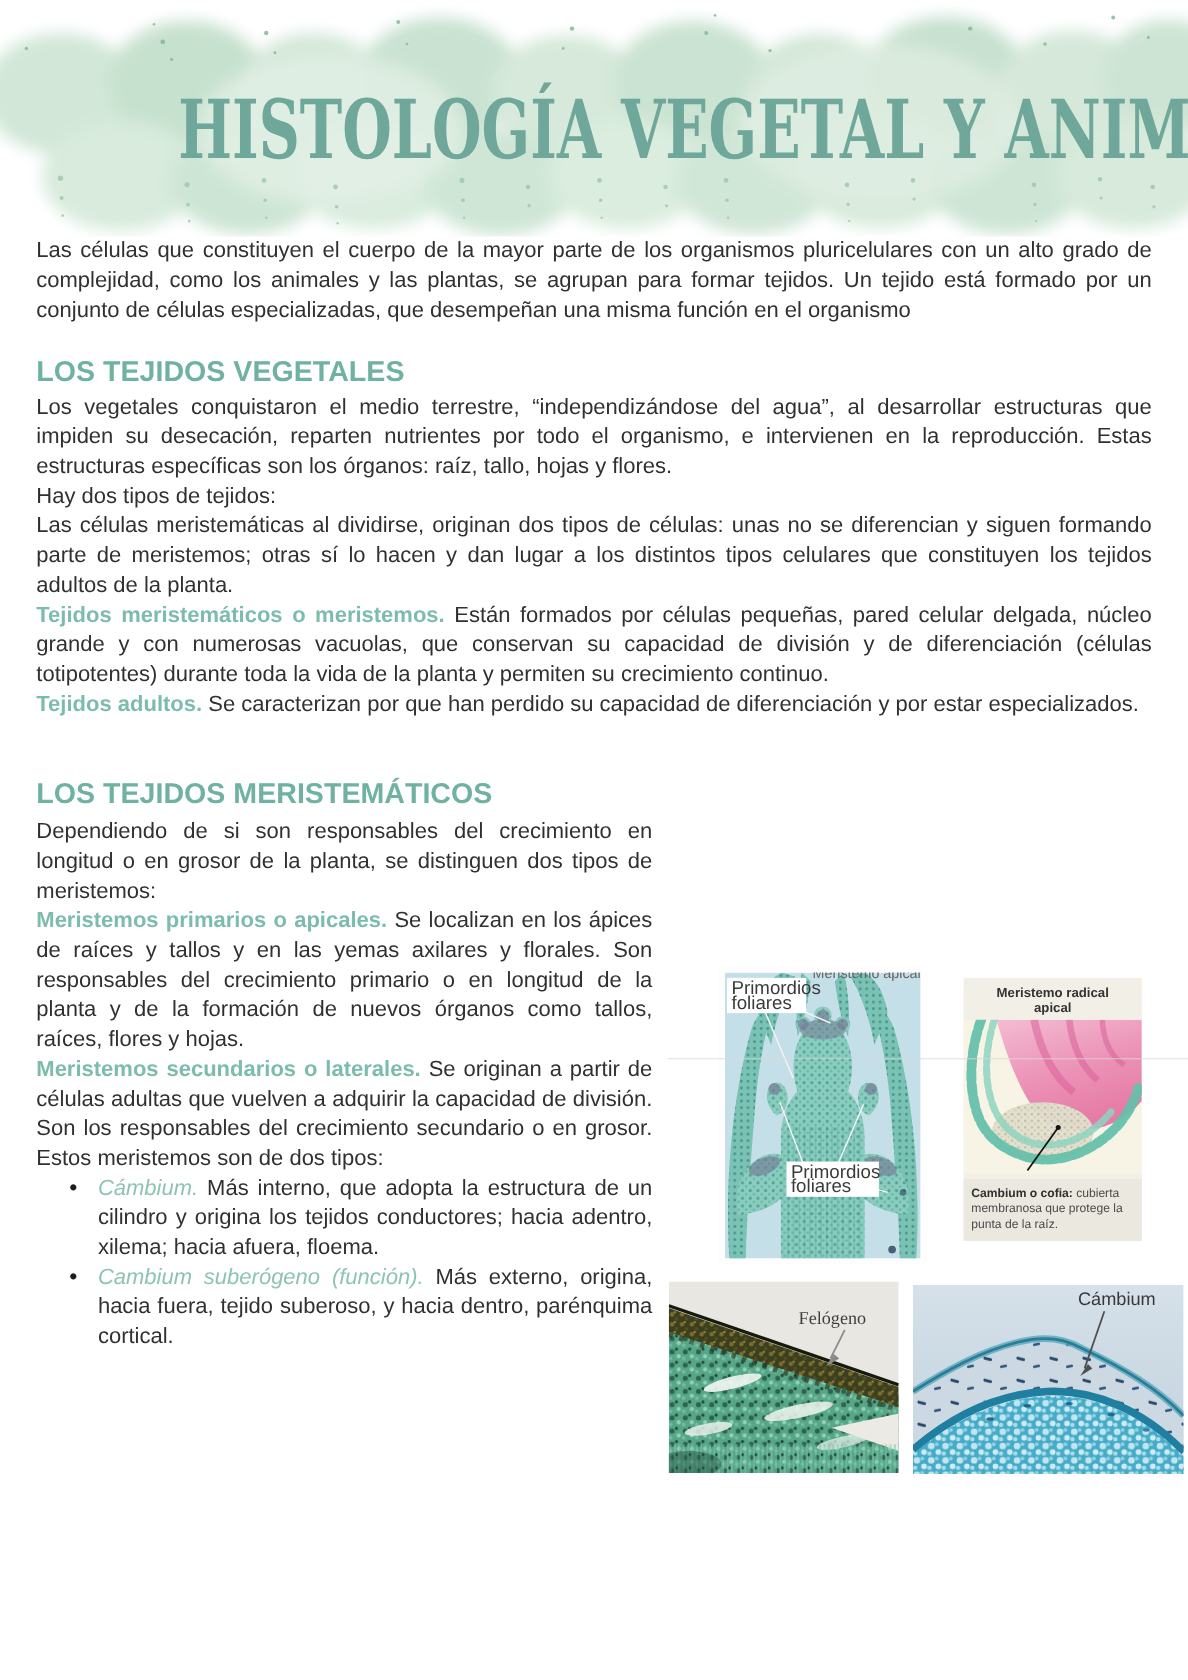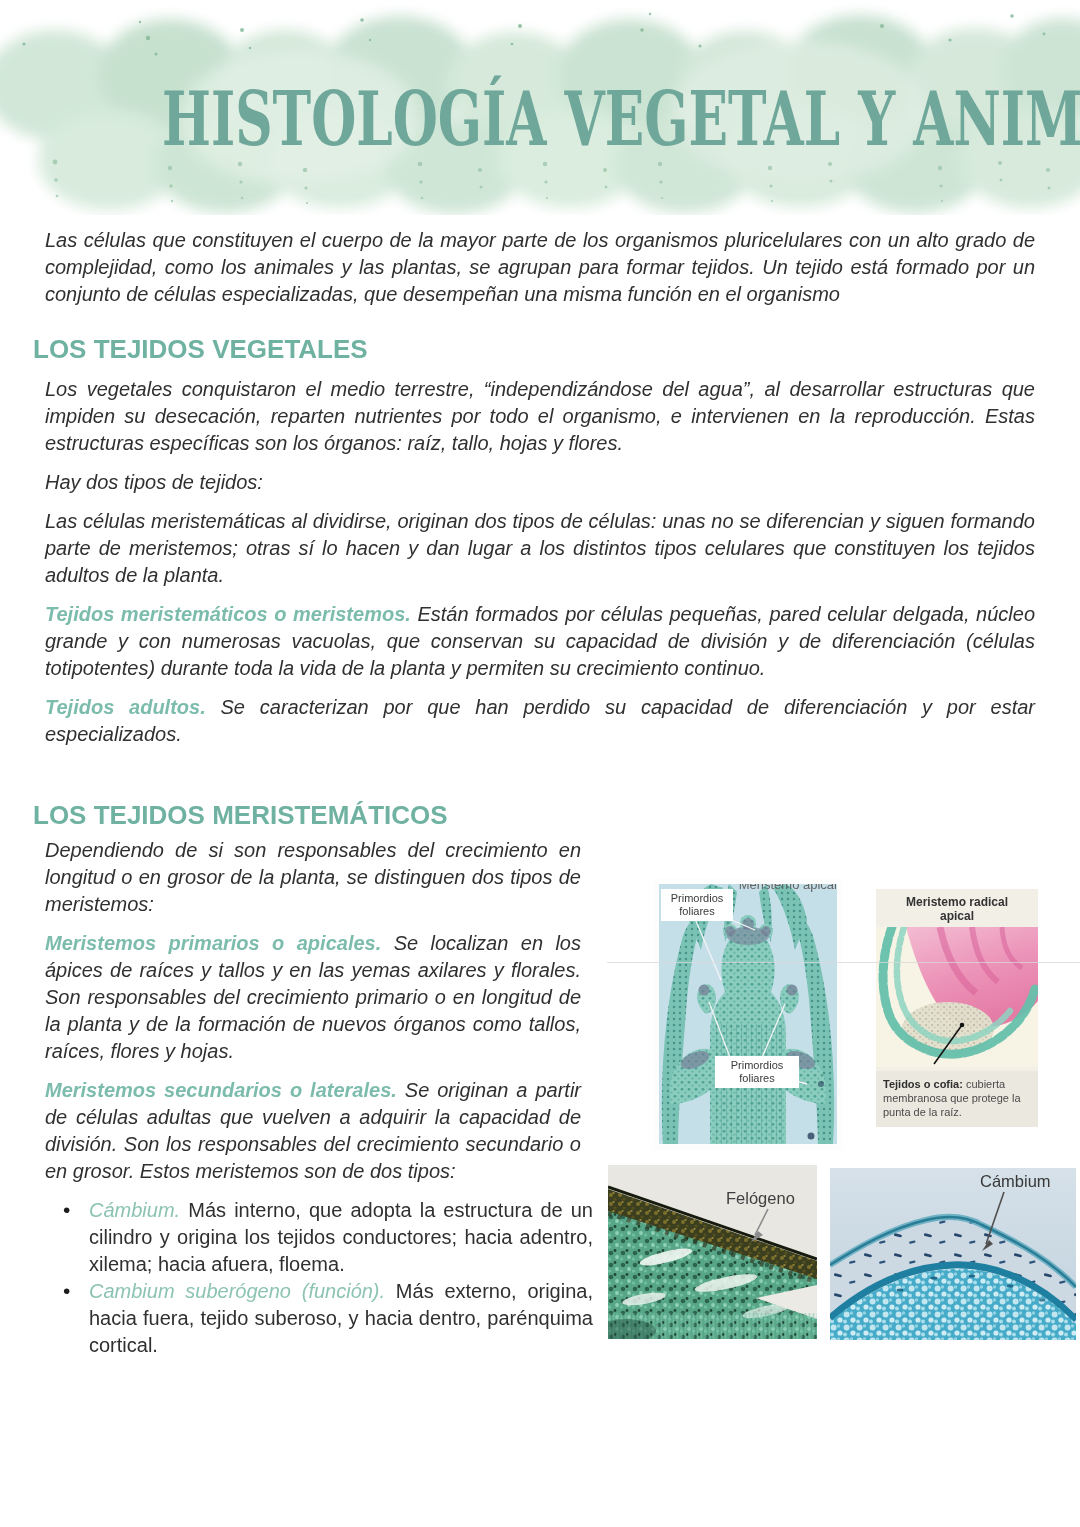--- a/index.html
+++ b/index.html
@@ -9,51 +9,51 @@
   
   .header{position:relative;width:1080px;height:215px;}
   .header svg{display:block;}
   .main-title{position:absolute;left:0;top:82px;width:100%;text-align:center;
         font-family:"DejaVu Serif","Liberation Serif",serif;font-weight:bold;
         font-size:74px;line-height:74px;color:var(--title,#6fa79a);
         white-space:nowrap;transform:scaleX(.70);transform-origin:50% 50%;}
 
   
   .content{position:relative;padding:0 33px;font-size:20px;line-height:27px;text-align:justify;}
-  .content p{margin:12px;font-style:italic;}
+  .content p{margin:0;}
   .sp{margin-top:27px;}
   .intro{margin-top:9px;}
   h2{font-size:26px;line-height:30px;font-weight:bold;color:var(--accent,#6fb2a1);
      margin:26px 0 5px;text-align:left;}
   h2.second{margin-top:52px;margin-bottom:0;}
   .lead{color:var(--lead,#7cbcac);font-weight:bold;}
   .col-text{width:560px;}
   .col-text .first{margin-top:7px;}
   ul.types{margin:0;padding:0 0 0 56px;list-style:none;}
   ul.types li{position:relative;text-align:justify;}
   ul.types li::before{content:"\2022";position:absolute;left:-26px;top:-1px;color:#1c1c1c;font-size:21px;}
   .bullet-lead{color:var(--bullet_lead,#8cc3b3);font-style:italic;}
 
   
   .fig{position:absolute;}
   .fig-apical{left:653px;top:878px;width:190px;height:272px;background:#fdfdfd;padding:6px;box-sizing:border-box;}
   .fig-apical .photo{position:relative;width:178px;height:336px;overflow:hidden;}
   .mlabel{position:absolute;color:#636363;font-size:13px;line-height:15px;white-space:nowrap;}
   .lbl-meristemo-apical{top:-7px;right:0;}
-  .pf-box{position:absolute;background:#ffffff;color:#3a3a3a;font-size:11px;line-height:13px;
-          text-align:center;padding:3px 4px;}
+  .pf-box{position:absolute;background:#ffffff;color:#3a3a3a;font-size:17px;line-height:13px;
+          padding:3px 4px;}
   .pf-top{left:2px;top:5px;width:64px;}
   .pf-center{left:56px;top:172px;width:76px;}
 
   .fig-radical{left:876px;top:889px;width:162px;background:#f2efe7;}
   .rad-title{font-size:12px;line-height:14px;font-weight:bold;color:#333;text-align:center;padding:6px 19px 4px;}
   .rad-caption{background:#ebe8df;color:#4a4a4a;font-size:11px;line-height:14px;padding:6px 7px 8px;text-align:left;}
   .rad-caption b{color:#2f2f2f;}
 
-  .fig-felogeno{left:608px;top:1165px;width:209px;height:168px;}
+  .fig-felogeno{left:608px;top:1165px;width:209px;height:168px;font-family:Liberation Serif, serif;}
   .fig-felogeno .flabel{position:absolute;left:118px;top:24px;font-size:16.5px;color:#3f3f3f;}
   .fig-cambium{left:830px;top:1168px;width:246px;height:172px;border-radius:23px;}
   .fig-cambium .flabel{position:absolute;left:150px;top:4px;font-size:16.5px;color:#383838;}
   .flabel{white-space:nowrap;}
 
   .hairline{position:absolute;left:607px;top:962px;width:473px;height:1px;
             background:var(--hairline,#d8d8d8);opacity:.75;z-index:9;}
 </style>
 </head>
 <body>
@@ -262,21 +262,21 @@
         <path d="M64,0 C70,28 82,52 100,66" stroke-width="7"></path>
         <path d="M96,0 C99,24 108,44 122,55" stroke-width="6"></path>
         <path d="M126,0 C127,18 133,33 146,41" stroke-width="5"></path>
       </g>
       <ellipse cx="72" cy="102" rx="46" ry="27" fill="url(#rad-dots)" opacity=".97"></ellipse>
       <path d="M16,0 C6,28 4,58 12,84 C18,104 34,118 58,125 C88,133 122,118 142,94 C151,83 156,72 159,62" fill="none" stroke="#66c0ab" stroke-width="9" stroke-dasharray="8 4" stroke-linecap="round" opacity=".95"></path>
       <path d="M28,0 C20,26 18,52 26,76 C32,94 44,106 62,112 C88,119 116,106 134,84" fill="none" stroke="#8ed3c1" stroke-width="6.5" stroke-dasharray="7 4" stroke-linecap="round" opacity=".85"></path>
       <circle cx="86" cy="98" r="2.3" fill="#141414"></circle>
       <path d="M86,98 L58,137" stroke="#141414" stroke-width="1.6"></path>
     </svg>
-    <div class="rad-caption"><b>Tejidos o cofia:</b><span> cubierta membranosa que protege la punta de la raíz.</span></div>
+    <div class="rad-caption"><b>Cambium o cofia:</b><span> cubierta membranosa que protege la punta de la raíz.</span></div>
   </div>
 
   <div class="fig fig-felogeno">
     <svg width="209" height="174" viewBox="0 0 209 174">
       <defs>
         <pattern id="fel-green" width="12" height="12" patternUnits="userSpaceOnUse">
           <rect width="12" height="12" fill="#58a688"></rect>
             <circle cx="3" cy="4" r="2.3" fill="#2c6450"></circle>
             <circle cx="9" cy="8" r="1.9" fill="#8fd2b8"></circle>
             <circle cx="7" cy="1.5" r="1.4" fill="#1e4736"></circle>

